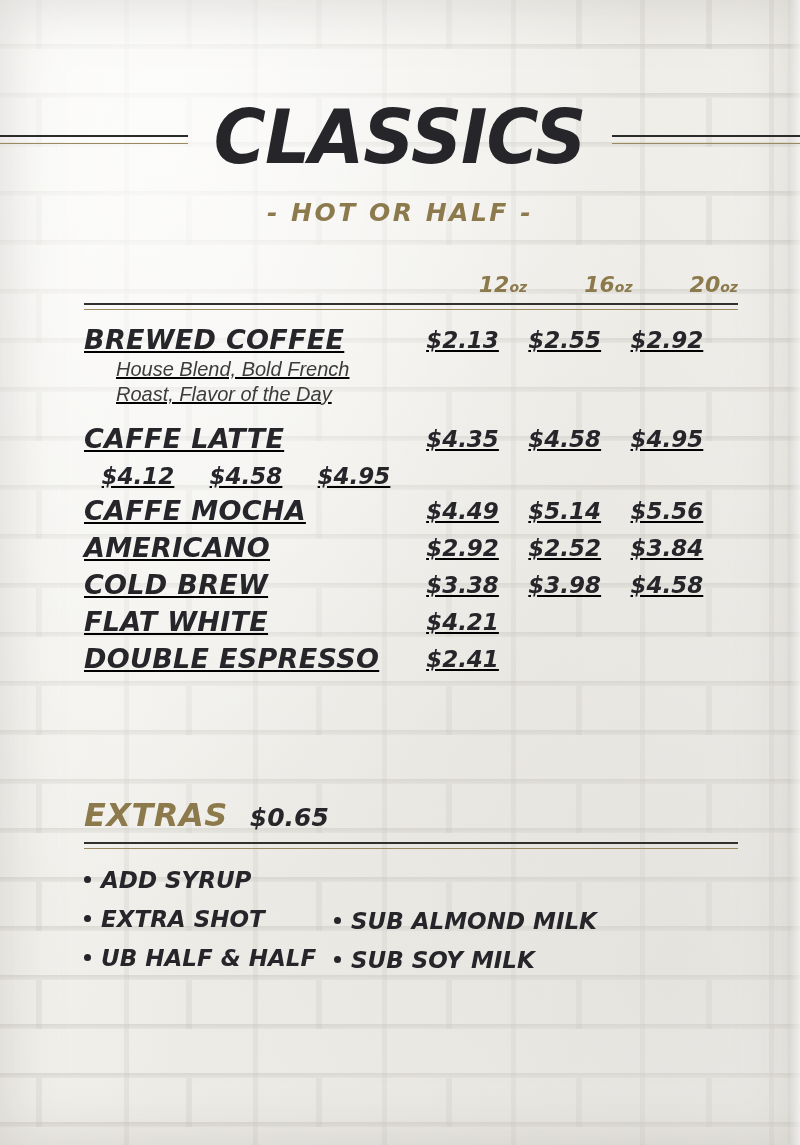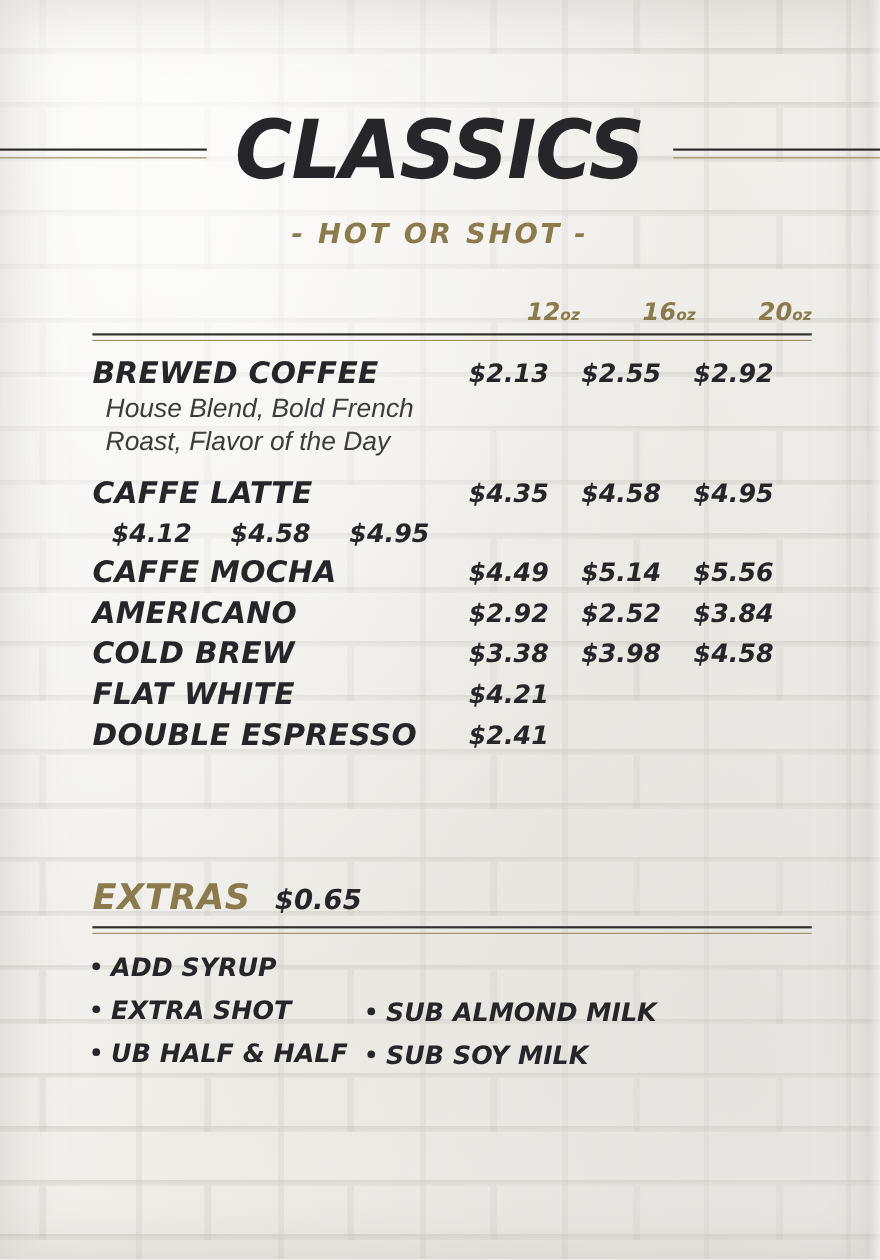--- a/index.html
+++ b/index.html
@@ -175,45 +175,46 @@
     margin: 6px 62px 0 84px;
     border-top: 2px solid #30302f;
     border-bottom: 1px solid #9b8a5f;
     height: 4px;
   }
 
   .rows {
     margin-top: 14px;
     padding-left: 84px;
     padding-right: 82px;
+    text-decoration: underline;
   }
   .menu-row {
     display: flex;
     align-items: flex-start;
     margin-bottom: 6px;
   }
   .row-name-wrap { width: 346px; }
   .row-name {
     font-family: "DejaVu Sans", sans-serif;
     font-weight: bold;
     font-style: italic;
     font-size: 27px;
     color: #26262a;
     letter-spacing: 0.3px;
     line-height: 1.15;
     white-space: nowrap;
   }
   .row-desc {
     font-family: "Liberation Sans", sans-serif;
     font-style: italic;
-    font-size: 24px;
+    font-size: 20px;
     color: #3c3c3c;
     line-height: 1.25;
     margin-top: 2px;
-    margin-left: 12px;
+    margin-left: 32px;
     max-width: 290px;
   }
   .price {
     width: 108px;
     text-align: center;
     font-family: "DejaVu Sans", sans-serif;
     font-weight: bold;
     font-style: italic;
     font-size: 23px;
     color: #26262a;
@@ -292,21 +293,21 @@
   <div class="edge-shadow"></div>
   <div class="right-strip"></div>
 
   <div class="content">
 
     <div class="title-row">
       <div class="rule left"></div>
       <div class="menu-title">CLASSICS</div>
       <div class="rule right"></div>
     </div>
-    <div class="subtitle">- HOT OR SHOT -</div>
+    <div class="subtitle">- HOT OR HALF -</div>
 
     <div class="menu-table">
 
       <div class="col-head-row">
         <div class="head-spacer"></div>
         <div class="col-head">
           <span>12</span><span class="oz">oz</span>
         </div>
         <div class="col-head">
           <span>16</span><span class="oz">oz</span>

